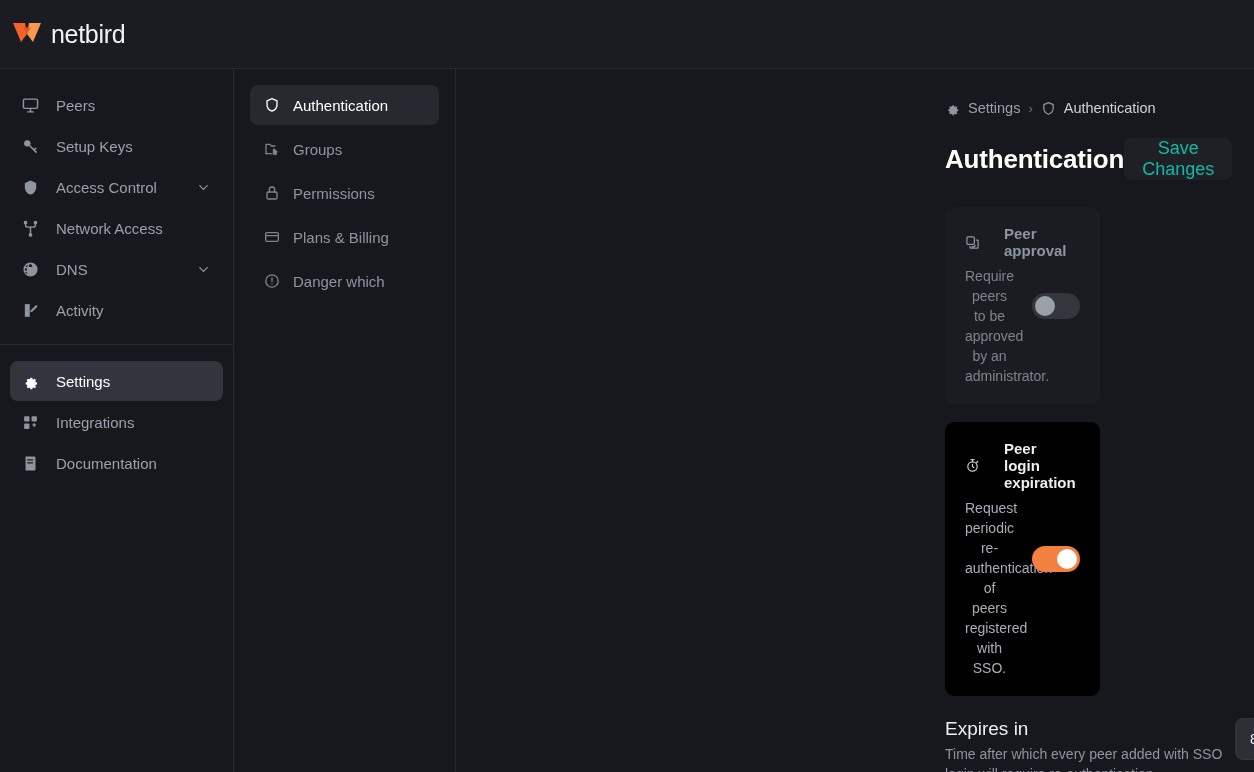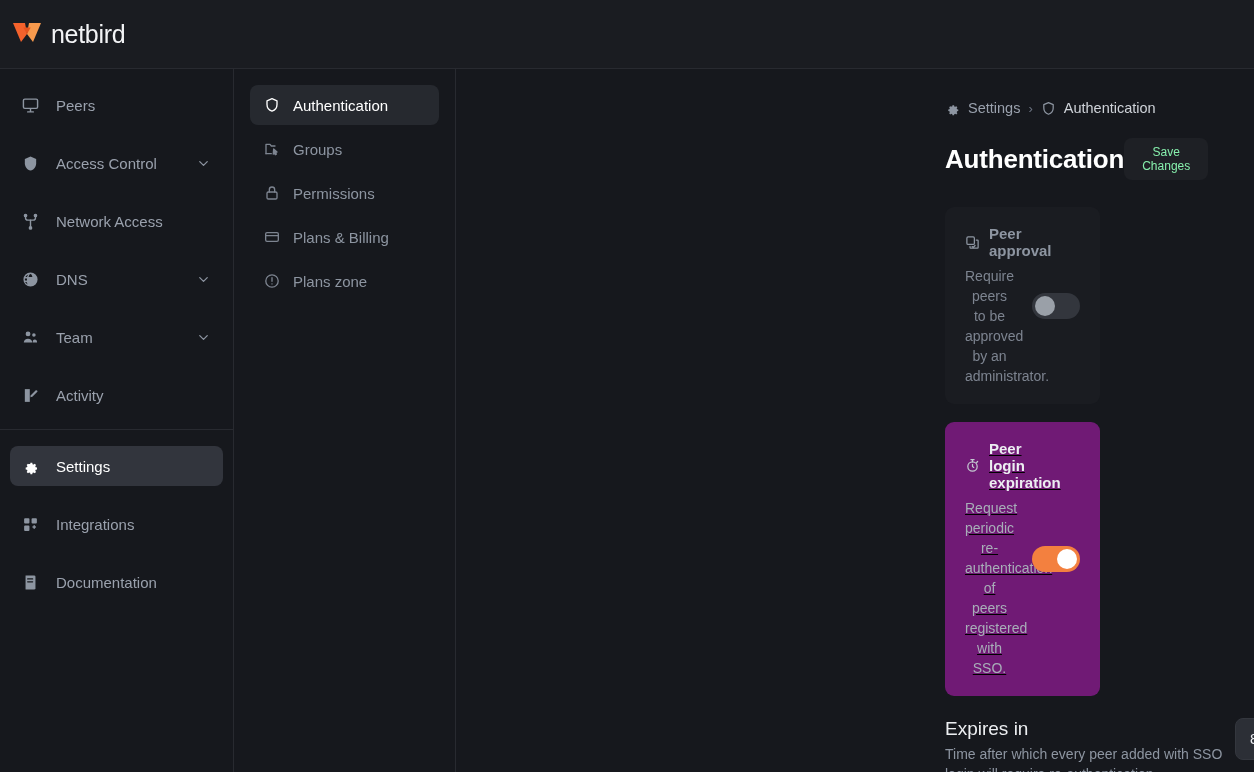--- a/index.html
+++ b/index.html
@@ -27,21 +27,21 @@
   .body { flex: 1; display: flex; min-height: 0; }
 
   
   .sidebar {
     width: 234px; min-width: 234px;
     background: #16181d;
     border-right: 1px solid #282a30;
     display: flex; flex-direction: column;
     padding-top: 16px;
   }
-  .nav-group { display: flex; flex-direction: column; gap: 18px; padding: 0 10px; }
+  .nav-group { display: flex; flex-direction: column; gap: 1px; padding: 0 10px; }
   .nav-item {
     display: flex; align-items: center;
     height: 40px; padding: 0 12px;
     border-radius: 8px;
     color: #9aa1ad;
     font-size: 15px;
     cursor: pointer;
     position: relative;
   }
   .nav-item .ic { width: 22px; display: flex; align-items: center; justify-content: flex-start; margin-right: 12px; color: #8d95a1; flex-shrink: 0; }
@@ -76,41 +76,41 @@
   .crumb-link { cursor: pointer; color: #9aa1ad; }
   .crumb-sep { color: #6b7280; font-size: 13px; }
   .crumb-cur { color: #cfd3d9; }
 
   .title-row {
     display: flex; align-items: center; justify-content: space-between;
     padding: 22px 156px 0 489px;
   }
   .page-title { font-size: 26px; color: #ffffff; font-weight: 700; letter-spacing: -0.2px; }
   .save-btn {
-    background: #1e2025; color: #86efac;
+    background: #1e2025; color: #14b8a6;
     border: none; border-radius: 8px;
     height: 42px; padding: 0 18px;
-    font-size: 12px; font-family: inherit;
+    font-size: 18px; font-family: inherit;
     cursor: default;
   }
 
   .section { padding: 0 154px 0 489px; }
   .divider-h { height: 1px; background: #282a30; margin: 26px 0 0 0; margin-left: 457px; }
 
   
   .card {
     border-radius: 9px;
     padding: 18px 20px;
     position: relative;
     display: flex; align-items: flex-start;
   }
   .card.muted { background: #1a1c21; }
-  .card.active { background: #701a75; text-decoration: underline; }
+  .card.active { background: #000000; text-decoration: underline; }
   .card-body { flex: 1; min-width: 0; }
-  .card-head { display: flex; align-items: center; gap: 9px; }
+  .card-head { display: flex; align-items: center; gap: 24px; }
   .card-head .ic { display: flex; align-items: center; color: #8d95a1; flex-shrink: 0; }
   .card.active .card-head .ic { color: #c3c8d0; }
   .card-title { font-size: 15px; font-weight: 700; color: #8d95a1; }
   .card.active .card-title { color: #eceef1; }
   .card-desc { margin-top: 7px; font-size: 14px; line-height: 20px; color: #7d8490; text-align: center; }
   .card.active .card-desc { color: #a8aeb8; }
 
   .toggle {
     width: 48px; height: 26px; border-radius: 13px;
     position: relative; flex-shrink: 0; cursor: pointer;
@@ -161,20 +161,29 @@
         <div class="nav-item">
           <span class="ic">
             <svg width="17" height="17" viewBox="0 0 24 24" fill="none" stroke="currentColor" stroke-width="2" stroke-linecap="round" stroke-linejoin="round">
                 <rect x="2" y="3" width="20" height="13" rx="2"></rect>
                 <path d="M8 21h8M12 17v4"></path>
               </svg>
           </span>
           <span>Peers</span>
         </div>
 
+        <div class="nav-item">
+          <span class="ic">
+            <svg width="17" height="17" viewBox="0 0 24 24" fill="none" stroke="currentColor" stroke-width="2.2" stroke-linecap="round" stroke-linejoin="round">
+                <circle cx="7.5" cy="7.5" r="4.5" fill="currentColor" stroke="none"></circle>
+                <path d="M11 11l9 9M17 17l2.5-2.5"></path>
+              </svg>
+          </span>
+          <span>Setup Keys</span>
+        </div>
 
         <div class="nav-item">
           <span class="ic">
             <svg width="17" height="17" viewBox="0 0 24 24" fill="currentColor">
                 <path d="M12 2l8 3.5v6c0 5-3.4 9.3-8 10.5-4.6-1.2-8-5.5-8-10.5v-6z"></path>
               </svg>
           </span>
           <span>Access Control</span>
           <span class="chev">
             <svg width="15" height="15" viewBox="0 0 24 24" fill="none" stroke="currentColor" stroke-width="2" stroke-linecap="round" stroke-linejoin="round">
@@ -203,36 +212,20 @@
               </svg>
           </span>
           <span>DNS</span>
           <span class="chev">
             <svg width="15" height="15" viewBox="0 0 24 24" fill="none" stroke="currentColor" stroke-width="2" stroke-linecap="round" stroke-linejoin="round">
                 <path d="M6 9l6 6 6-6"></path>
               </svg>
           </span>
         </div>
 
-        <div class="nav-item">
-          <span class="ic">
-            <svg width="17" height="17" viewBox="0 0 24 24" fill="currentColor">
-                <circle cx="8.5" cy="7" r="3.4"></circle>
-                <path d="M2.5 19c0-3.3 2.7-5.4 6-5.4s6 2.1 6 5.4z"></path>
-                <circle cx="16.8" cy="8.6" r="2.5"></circle>
-                <path d="M15 19c0-2.6 1-4.3 3-4.3 2.1 0 3.3 1.7 3.3 4.3z"></path>
-              </svg>
-          </span>
-          <span>Team</span>
-          <span class="chev">
-            <svg width="15" height="15" viewBox="0 0 24 24" fill="none" stroke="currentColor" stroke-width="2" stroke-linecap="round" stroke-linejoin="round">
-                <path d="M6 9l6 6 6-6"></path>
-              </svg>
-          </span>
-        </div>
 
         <div class="nav-item">
           <span class="ic">
             <svg width="17" height="17" viewBox="0 0 24 24" fill="none" stroke="currentColor" stroke-width="2" stroke-linecap="round" stroke-linejoin="round">
                 <path d="M4 3h7v18H4z" fill="currentColor" stroke="none"></path>
                 <path d="M19.5 4.5l-7 7-.8 3 3-.8 7-7a1.8 1.8 0 0 0-2.2-2.2z" fill="currentColor" stroke="none"></path>
               </svg>
           </span>
           <span>Activity</span>
         </div>
@@ -315,21 +308,21 @@
         <span>Plans &amp; Billing</span>
       </div>
 
       <div class="sub-item">
         <span class="ic">
           <svg width="16" height="16" viewBox="0 0 24 24" fill="none" stroke="currentColor" stroke-width="2" stroke-linecap="round" stroke-linejoin="round">
               <circle cx="12" cy="12" r="9.3"></circle>
               <path d="M12 7v5.5M12 16.2v.2"></path>
             </svg>
         </span>
-        <span>Plans zone</span>
+        <span>Danger which</span>
       </div>
     </div>
 
     <div class="main">
 
       <div class="crumbs">
         <span class="ic">
           <svg width="15" height="15" viewBox="0 0 24 24" fill="currentColor">
               <path d="M12 8.2a3.8 3.8 0 1 0 0 7.6 3.8 3.8 0 0 0 0-7.6zm9.2 5.3l-1.9-.4a7.5 7.5 0 0 0-.6-1.5l1.1-1.6-1.8-1.8-1.6 1.1c-.5-.3-1-.5-1.5-.6l-.4-1.9h-2.6l-.4 1.9c-.5.1-1 .3-1.5.6L8.4 8.2 6.6 10l1.1 1.6c-.3.5-.5 1-.6 1.5l-1.9.4v2.6l1.9.4c.1.5.3 1 .6 1.5L6.6 19.6l1.8 1.8 1.6-1.1c.5.3 1 .5 1.5.6l.4 1.9h2.6l.4-1.9c.5-.1 1-.3 1.5-.6l1.6 1.1 1.8-1.8-1.1-1.6c.3-.5.5-1 .6-1.5l1.9-.4z"></path>
             </svg>

